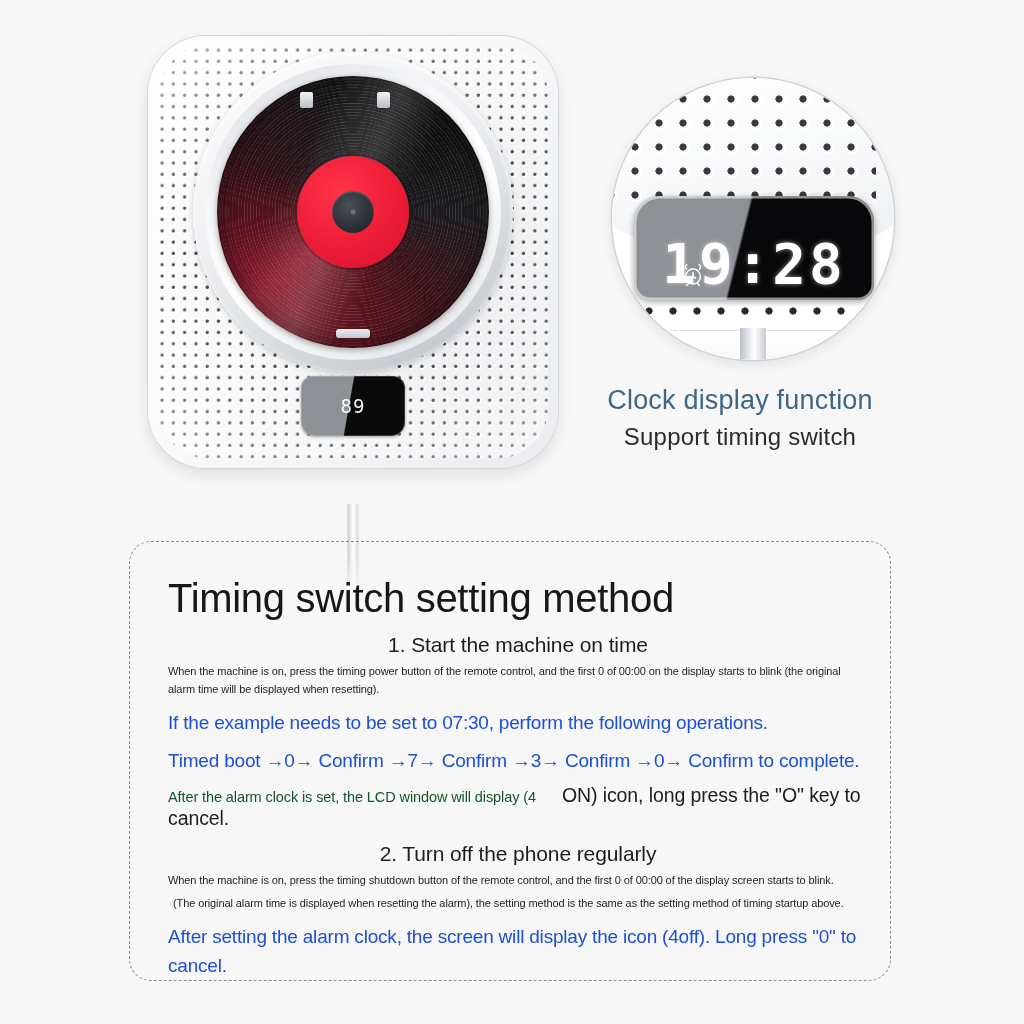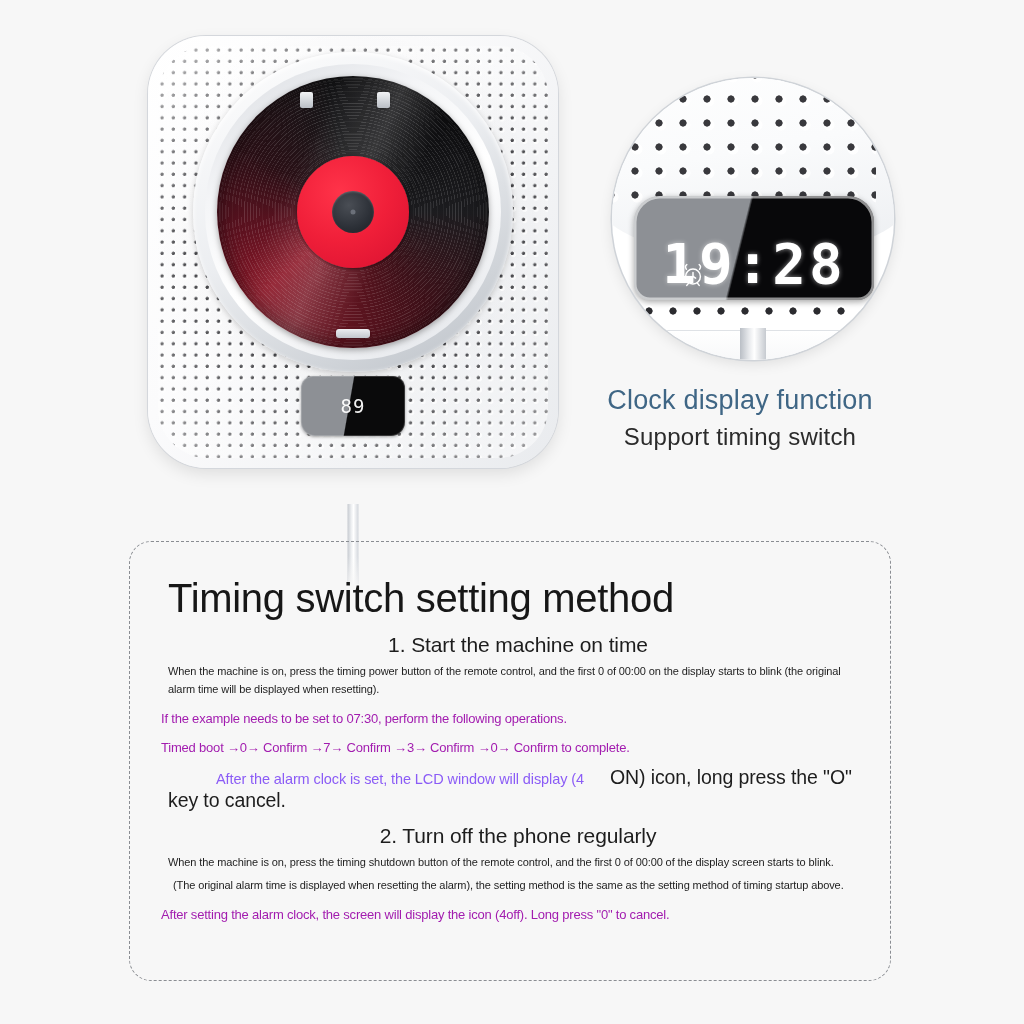--- a/index.html
+++ b/index.html
@@ -210,25 +210,25 @@
     margin:12px 0 2px 18px;font-weight:400;
   }
   .step{
     font-size:21px;color:#1d1d1d;margin:12px 0 6px 18px;letter-spacing:-.1px;text-align:center;
   }
   .para-sm{
     font-size:11px;color:#1d1d1d;line-height:1.62;margin:6px 0 6px 18px;
     letter-spacing:-.1px;
   }
   .para-md{
-    font-size:13px;color:#a21caf;line-height:1.5;margin:10px 0 4px 11px;
+    font-size:19px;color:#1d4ed8;line-height:1.5;margin:10px 0 4px 18px;
     letter-spacing:-.2px;
   }
   .mixed{margin:8px 0 4px 18px;letter-spacing:-.1px;}
-  .mixed .sm{font-size:14.5px;color:#8b5cf6;margin-left:48px;}
+  .mixed .sm{font-size:14.5px;color:#14532d;}
   .mixed .lg{font-size:19.5px;color:#1d1d1d;}
   .mixed .gap{display:inline-block;width:26px;}
   .indent{margin-left:23px;}
 </style>
 </head>
 <body>
 
 <div class="stage">
 
   <div class="product">

